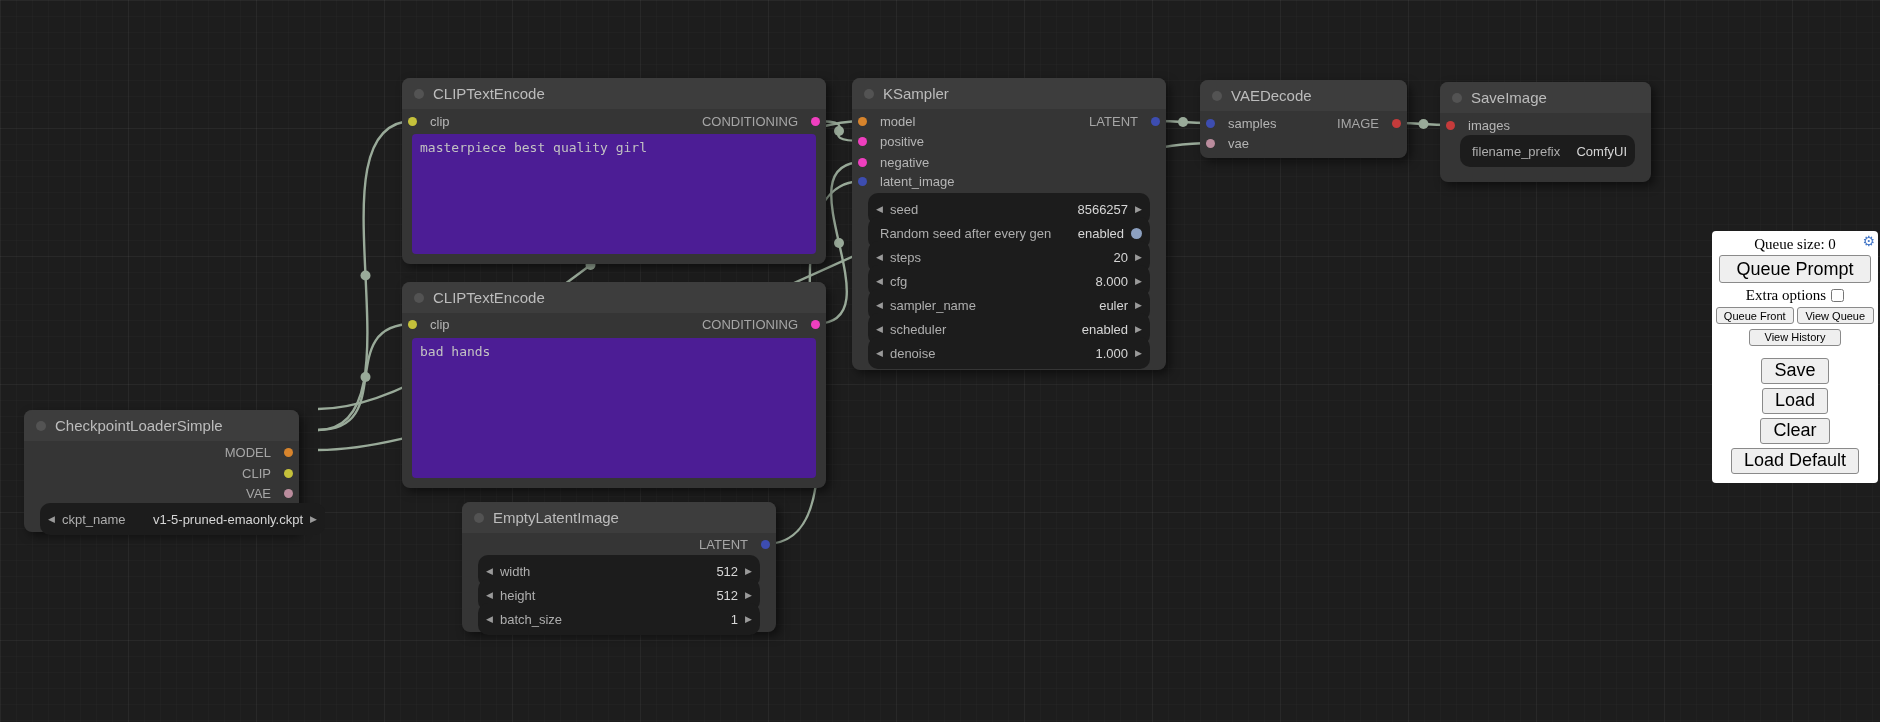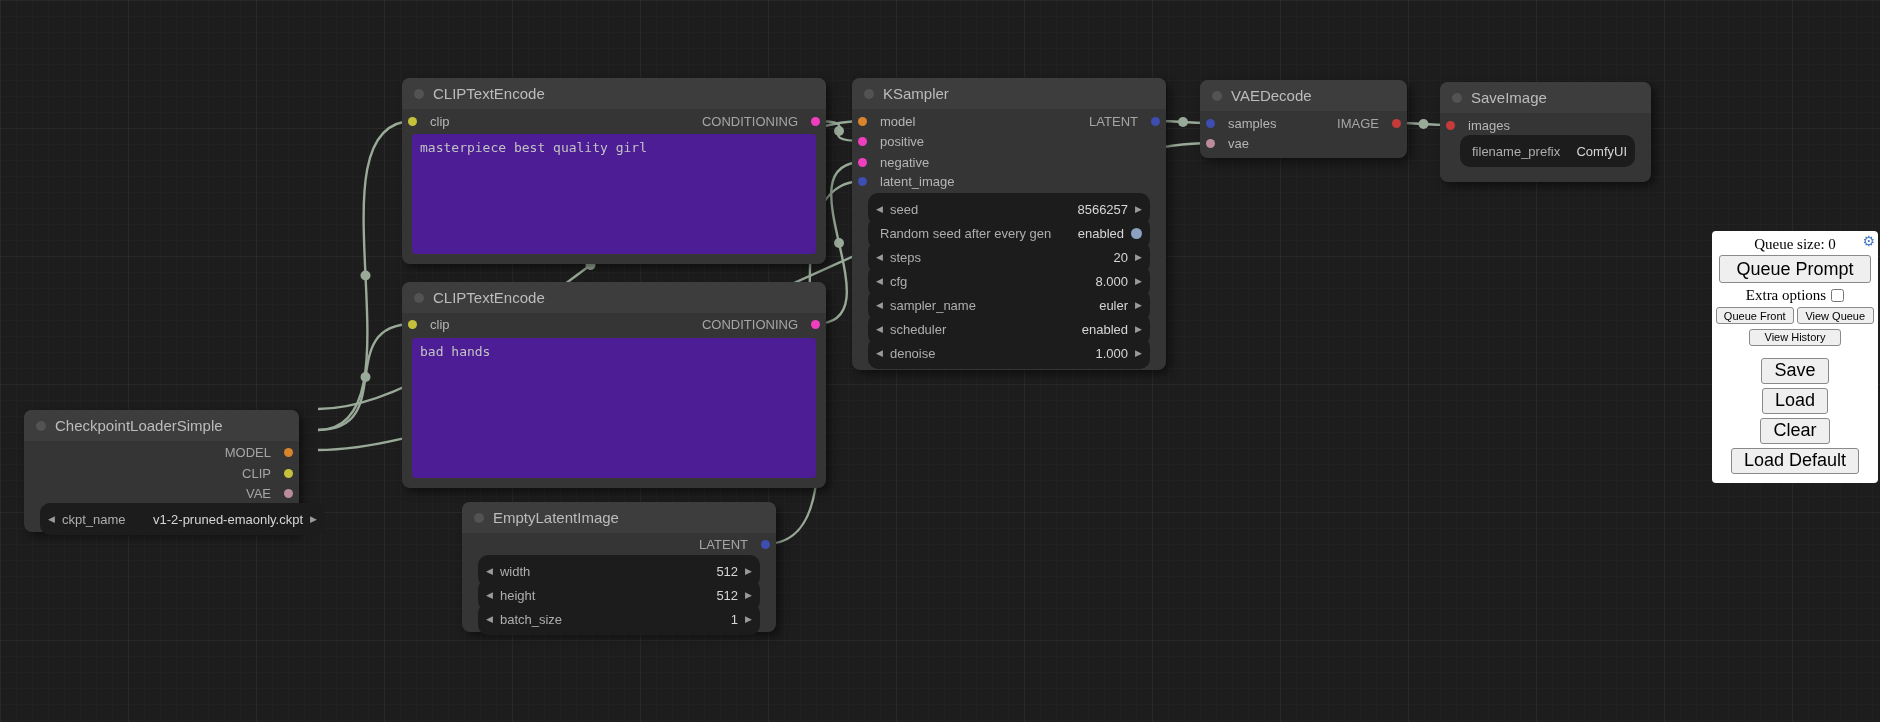--- a/index.html
+++ b/index.html
@@ -104,21 +104,21 @@
       <span class="slot-dot" style="background: rgb(197, 193, 59);"></span>
       <span>CLIP</span>
     </div>
     <div class="slot out" style="top:73px;">
       <span class="slot-dot" style="background: rgb(186, 140, 157);"></span>
       <span>VAE</span>
     </div>
     <div class="widget" style="left:16px; top:93px; width:285px;">
       <span class="arr">◀</span>
       <span class="lbl">ckpt_name</span>
-      <span class="val">v1-2-pruned-emaonly.ckpt</span>
+      <span class="val">v1-5-pruned-emaonly.ckpt</span>
       <span class="arr">▶</span>
     </div>
   </div>
 
   <div class="node" style="left:402px; top:78px; width:424px; height:186px;">
     <div class="node-title">
       <span class="title-dot"></span>
       <span class="title-text">CLIPTextEncode</span>
     </div>
     <div class="slot in" style="top:33px;">

